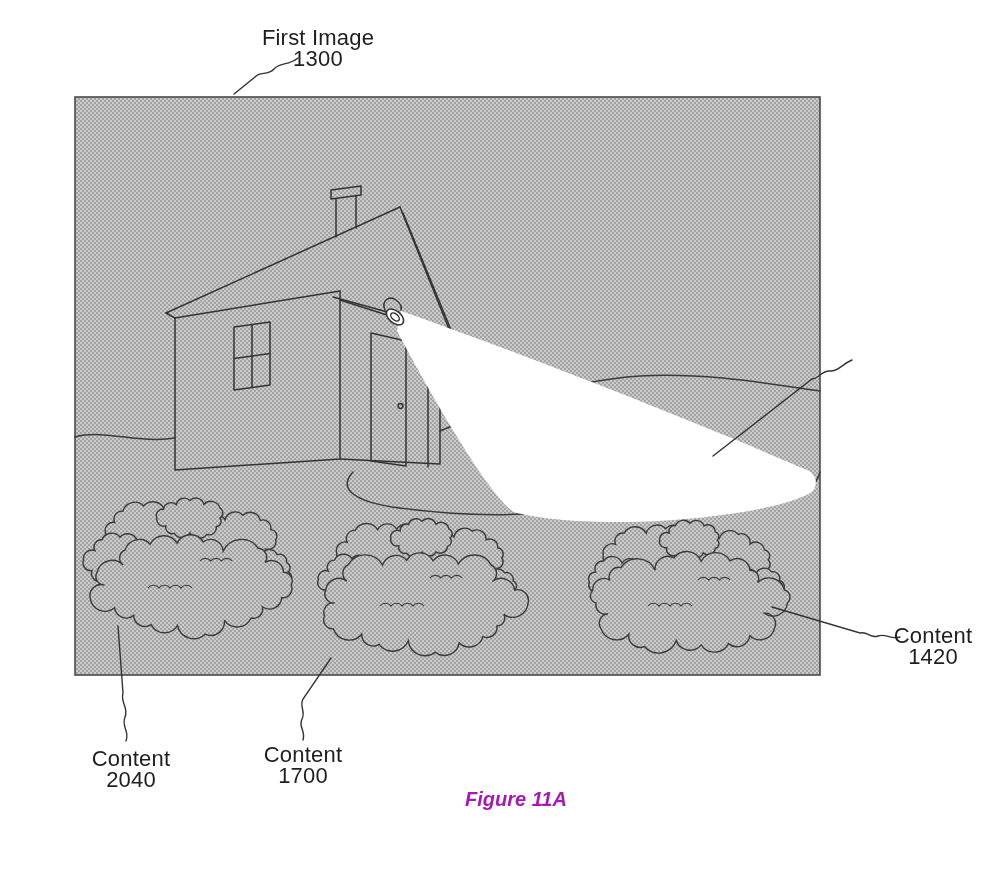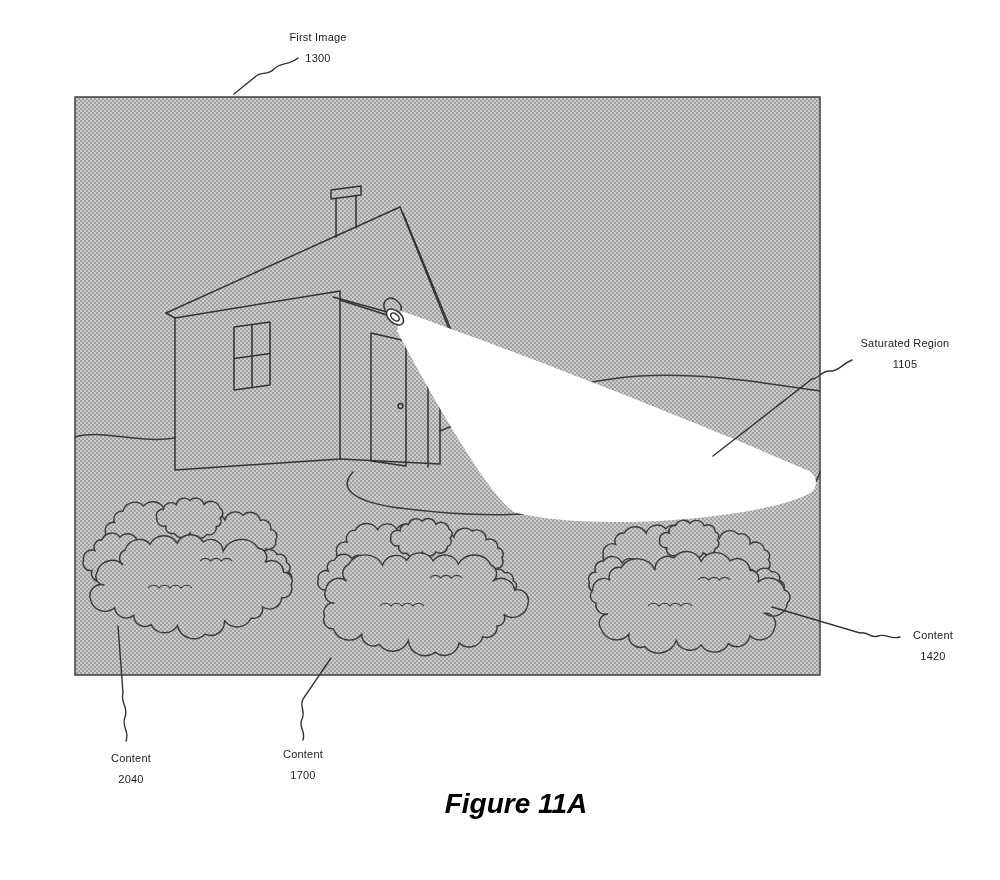--- a/index.html
+++ b/index.html
@@ -9,33 +9,33 @@
     height: 880px;
     background: #ffffff;
     font-family: "Liberation Sans", sans-serif;
     overflow: hidden;
   }
   svg.drawing { position: absolute; left: 0; top: 0; }
   .label {
     position: absolute;
     transform: translateX(-50%);
     text-align: center;
-    font-size: 11px;
+    font-size: 22px;
     line-height: 21px;
     color: #1e1e1e;
     letter-spacing: 0.2px;
     white-space: nowrap;
   }
   .caption {
     position: absolute;
     transform: translateX(-50%);
-    font-size: 28px;
+    font-size: 20px;
     font-weight: bold;
     font-style: italic;
-    color: #000000;
+    color: #a21caf;
     white-space: nowrap;
   }
 </style>
 </head>
 <body>
 
 <div class="stage">
 
   <svg class="drawing" id="fig-svg" width="1000" height="880" viewBox="0 0 1000 880">
     <defs>
@@ -121,24 +121,20 @@
       <path d="M 303 740 C 306 731 298 727 302 719 C 306 711 299 707 303 699 L 331 658"></path>
       <path d="M 126 741 C 130 731 121 727 125 717 C 129 707 120 703 123 693 L 118 626"></path>
     </g>
   </svg>
 
   <div class="label" style="left:318px; top:27px">
     <div>First Image</div>
     <div>1300</div>
   </div>
 
-  <div class="label" style="left:905px; top:333px">
-    <div>Saturated Region</div>
-    <div>1105</div>
-  </div>
 
   <div class="label" style="left:933px; top:625px">
     <div>Content</div>
     <div>1420</div>
   </div>
 
   <div class="label" style="left:303px; top:744px">
     <div>Content</div>
     <div>1700</div>
   </div>

